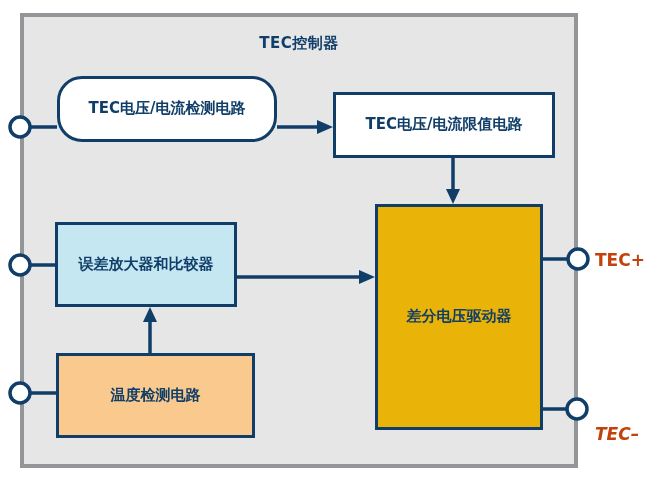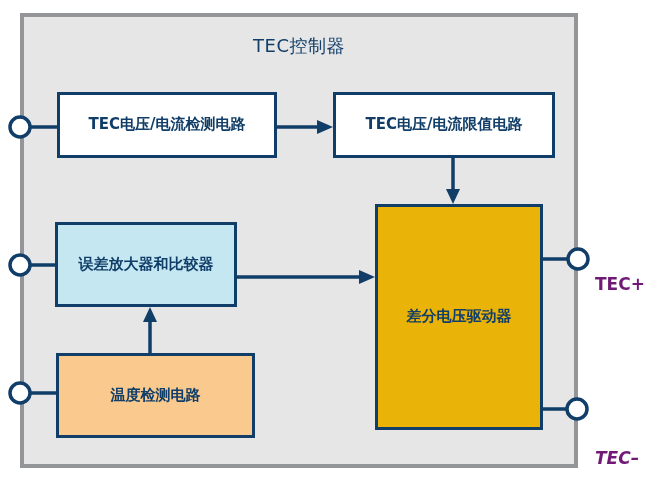--- a/index.html
+++ b/index.html
@@ -24,22 +24,22 @@
     box-sizing: border-box;
     background: #e6e6e7;
     border: 4px solid #939598;
   }
   .title {
     position: absolute;
     left: 20px;
     top: 34px;
     width: 558px;
     text-align: center;
-    font-size: 18px;
-    font-weight: normal;
+    font-size: 15px;
+    font-weight: bold;
     color: #113e68;
     letter-spacing: 0.5px;
   }
   .wires {
     position: absolute;
     left: 0;
     top: 0;
   }
   .wire {
     stroke: #113e68;
@@ -61,33 +61,32 @@
     border: 3px solid #113e68;
     display: flex;
     align-items: center;
     justify-content: center;
     text-align: center;
     font-size: 15px;
     font-weight: bold;
     color: #113e68;
     line-height: 1.3;
   }
-  .block-sense   { left: 57px;  top: 92px;  width: 220px; height: 66px;  background: #ffffff; }
+  .block-sense   { left: 57px;  top: 76px;  width: 220px; height: 66px;  background: #ffffff; border-radius: 25px; }
   .block-limit   { left: 333px; top: 92px;  width: 222px; height: 66px;  background: #ffffff; justify-content: center; }
   .block-erramp  { left: 55px;  top: 222px; width: 182px; height: 85px;  background: #c5e7f2; }
   .block-temp    { left: 56px;  top: 353px; width: 199px; height: 85px;  background: #f9c98e; }
   .block-driver  { left: 375px; top: 204px; width: 168px; height: 226px; background: #eab308; }
   .port-label {
     position: absolute;
     font-size: 17px;
     font-weight: bold;
-    color: #701a75;
+    color: #c2410c;
     transform: translateY(-50%);
     white-space: nowrap;
-    margin-top: 24px;
   }
   .port-label-plus  { left: 595px; top: 260px; }
   .port-label-minus { left: 595px; top: 434px; font-style: italic; }
 </style>
 </head>
 <body>
 
 <div class="canvas">
 
   <div class="frame"></div>

